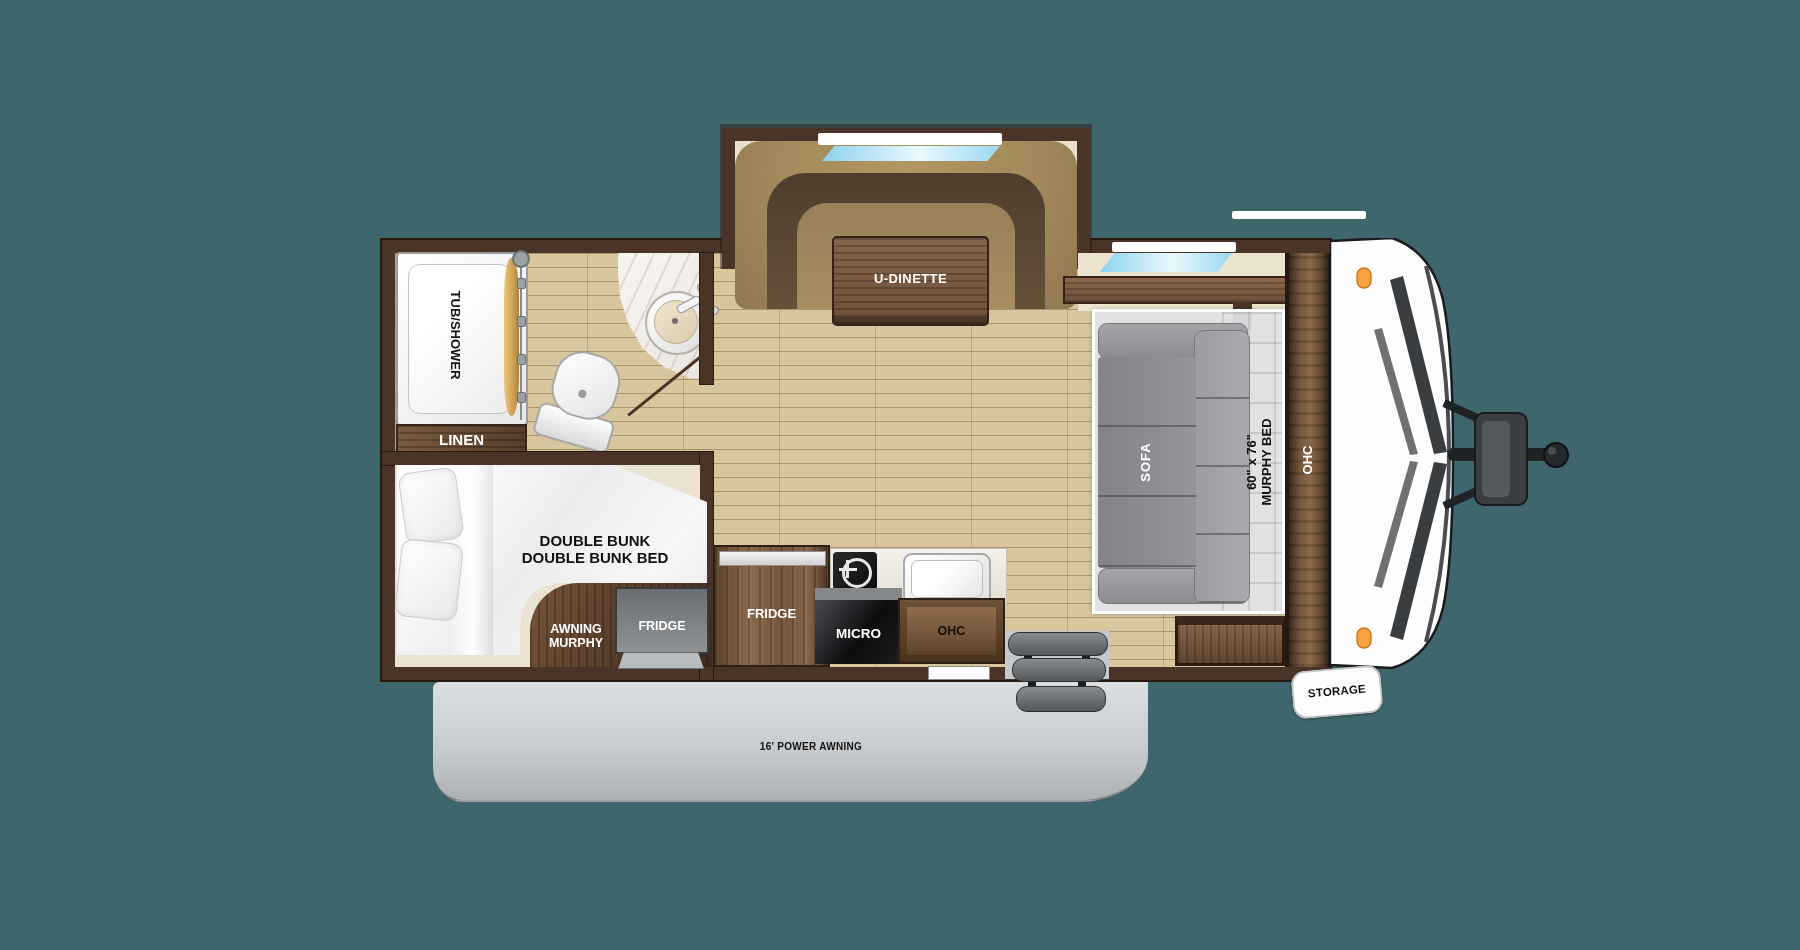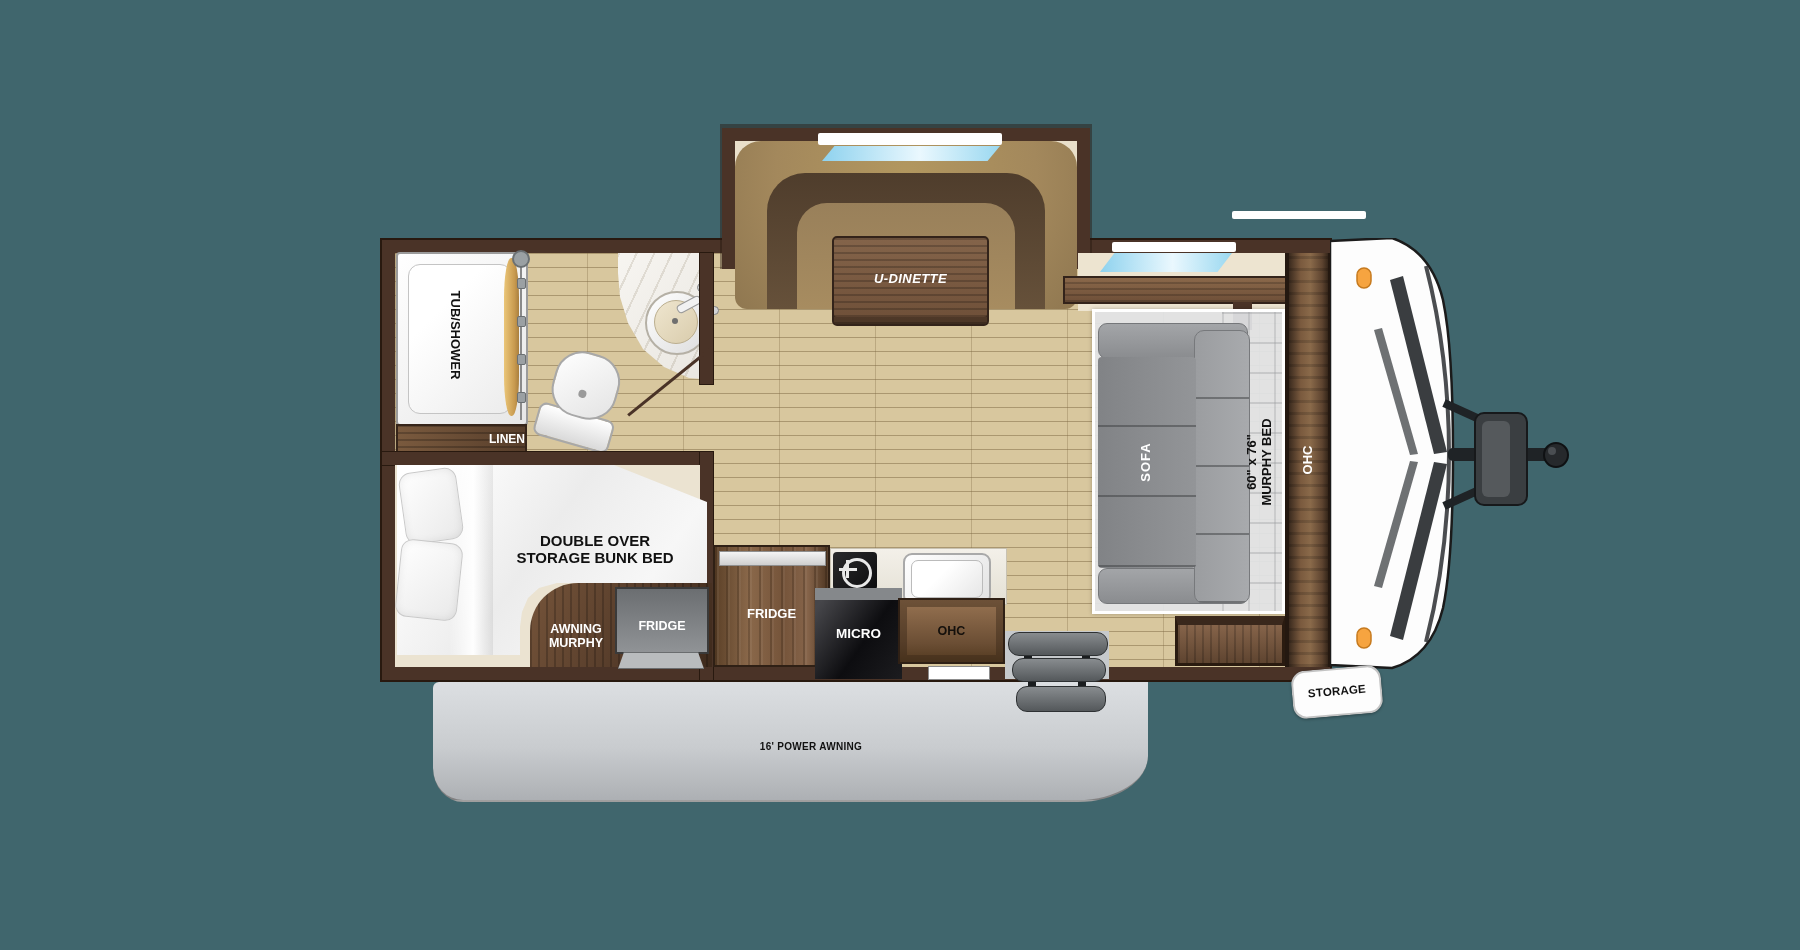--- a/index.html
+++ b/index.html
@@ -38,21 +38,21 @@
     border-radius:12px;background:linear-gradient(135deg,#FFFFFF 30%,#ECECEC);}
   .tub-label{left:375px;top:325px;width:160px;height:20px;font-size:13px;transform:rotate(90deg);}
   .rod{left:520px;top:254px;width:2px;height:166px;background:#8A8A8A;}
   .curtain{left:504px;top:258px;width:15px;height:158px;border-radius:7px/40px;
     background:linear-gradient(90deg,#EBC678,#C89A4F 70%,#A97F3E);}
   .hook{width:7px;height:9px;background:#9BA0A3;border:1px solid #6B7073;border-radius:2px;}
   .shower-head{left:512px;top:250px;width:14px;height:14px;border-radius:50%;background:#9AA0A3;border:2px solid #6B7073;}
   .linen{left:396px;top:424px;width:127px;height:29px;border:2px solid #36251A;
     background-image:repeating-linear-gradient(0deg,rgba(0,0,0,.22) 0 2px,rgba(0,0,0,0) 2px 7px),
       linear-gradient(90deg,#7A5A3E,#573E2B);}
-  .linen .wlbl{font-size:12px;line-height:27px;text-align:right;}
+  .linen .wlbl{font-size:15px;line-height:27px;}
   .toilet{left:543px;top:352px;width:78px;height:94px;transform:rotate(16deg);}
   .toilet-bowl{position:absolute;left:6px;top:0;width:62px;height:62px;border-radius:42%;
     background:linear-gradient(135deg,#FFFFFF,#E3E3E3);border:2px solid #A8A8A8;}
   .toilet-dot{position:absolute;left:34px;top:38px;width:8px;height:8px;border-radius:50%;background:#9A9A9A;}
   .toilet-tank{position:absolute;left:0;top:60px;width:74px;height:30px;border-radius:8px;
     background:linear-gradient(180deg,#FFFFFF,#D9D9D9);border:2px solid #A8A8A8;}
   .vanity{left:618px;top:253px;width:96px;height:127px;
     background-image:repeating-linear-gradient(115deg,rgba(150,138,115,.22) 0 2px,rgba(0,0,0,0) 2px 16px),
       linear-gradient(135deg,#F7F5F1,#E9E6E0);
     clip-path:polygon(0 0,100% 0,100% 100%,74% 125px,48% 114px,26% 96px,10px 70px,2px 44px,0 20px);
@@ -95,21 +95,21 @@
   .fridge-cab{left:713px;top:545px;width:117px;height:122px;border:2px solid #2F2015;box-sizing:border-box;
     background-image:repeating-linear-gradient(90deg,rgba(31,19,9,.22) 0 2px,rgba(255,255,255,.05) 2px 4px,rgba(0,0,0,0) 4px 11px),
       linear-gradient(90deg,#5C4128,#8A684A 30%,#75543A 60%,#86644A 82%,#4E3622);}
   .fridge-top{position:absolute;left:4px;top:4px;width:105px;height:13px;background:linear-gradient(180deg,#F4F4F4,#CFCFCF);border:1px solid #8F8F8F;}
   .fridge-cab .wlbl{font-size:13px;margin-top:60px;}
   .counter{left:830px;top:548px;width:175px;height:55px;background:linear-gradient(180deg,#F3F0E9,#E4E0D4);border:1px solid #C8C2B2;}
   .cooktop{left:833px;top:552px;width:44px;height:38px;background:linear-gradient(135deg,#2A2A2C,#0C0C0E);border-radius:4px;}
   .burner{position:absolute;left:9px;top:6px;width:24px;height:24px;border:3px solid #E8E8E8;border-radius:50%;}
   .burner-h{position:absolute;left:6px;top:16px;width:18px;height:3px;background:#E8E8E8;}
   .burner-v{position:absolute;left:13px;top:8px;width:3px;height:18px;background:#E8E8E8;}
-  .micro{left:815px;top:588px;width:87px;height:91px;box-sizing:border-box;border-top:12px solid #85888B;
+  .micro{left:815px;top:588px;width:87px;height:76px;box-sizing:border-box;border-top:12px solid #85888B;
     background:linear-gradient(125deg,#46464A 5%,#0D0D10 55%,#1C1C1F);}
   .micro .wlbl{font-size:13.5px;margin-top:26px;}
   .ksink{left:903px;top:553px;width:84px;height:48px;background:linear-gradient(135deg,#FFFFFF,#E2E2E2);
     border:2px solid #A9A9A9;border-radius:9px;}
   .ksink-inner{position:absolute;left:6px;top:5px;right:6px;bottom:5px;border:1px solid #BBBBBB;border-radius:7px;
     background:linear-gradient(135deg,#FFFFFF 40%,#E6E6E6);}
   .kohc{left:898px;top:598px;width:107px;height:66px;border:2px solid #2F2015;box-sizing:border-box;
     background:linear-gradient(180deg,#977352,#6B4E34 70%,#52391F);
     box-shadow:inset 0 0 0 7px rgba(58,40,24,.45);}
   .kohc .lbl{font-size:12.5px;margin-top:24px;color:#14100C;}
@@ -120,21 +120,21 @@
     border:13px solid #4A3327;border-bottom:0;background:#E9DFCA;box-shadow:0 -2px 0 2px rgba(40,25,15,.45);}
   .bench1{left:735px;top:141px;width:342px;height:168px;border-radius:26px 26px 12px 12px;
     background:radial-gradient(circle at 50% 20%,#B2975F 0%,#A3885C 60%,#8F7750 100%);}
   .bench2{left:767px;top:173px;width:278px;height:136px;border-radius:38px 38px 0 0;
     background:linear-gradient(180deg,#4F3D2C,#66513A);}
   .bench3{left:797px;top:203px;width:218px;height:106px;border-radius:30px 30px 0 0;
     background:linear-gradient(180deg,#99805A,#A78C60);}
   .dinette-table{left:832px;top:236px;width:153px;height:86px;border:2px solid #33231A;border-radius:5px;
     box-shadow:inset 0 -7px 0 rgba(0,0,0,.3);
     background-image:repeating-linear-gradient(0deg,rgba(0,0,0,.2) 0 2px,rgba(0,0,0,0) 2px 7px),
-      linear-gradient(180deg,#84644A,#6E4F38);font-style:italic;}
+      linear-gradient(180deg,#84644A,#6E4F38);}
   .dinette-table .wlbl{font-size:13px;letter-spacing:.4px;margin-top:34px;}
   .swin-sill{left:818px;top:133px;width:184px;height:12px;background:#FFFFFF;border-radius:2px;}
   .swin-glass{left:822px;top:146px;width:178px;height:15px;
     background:linear-gradient(90deg,#8ED2EE,#EAF8FE 55%,#9AD8F0);
     clip-path:polygon(7% 0,100% 0,93% 100%,0 100%);filter:drop-shadow(0 1px 0 #333);}
 
   
   .bed-cream{left:1078px;top:253px;width:239px;height:58px;background:#EDE4D0;}
   .bwin-sill{left:1112px;top:242px;width:124px;height:10px;background:#FFFFFF;border-radius:2px;}
   .bwin-glass{left:1100px;top:253px;width:132px;height:19px;
@@ -219,22 +219,22 @@
   <div class="abs wall divider"></div>
   <div class="abs wall bunkwall"></div>
 
   <div class="abs cream bunk-floor"></div>
   <div class="abs bunk-bed">
       <div class="bed-fold"></div>
     </div>
   <div class="abs pillow pillow1"></div>
   <div class="abs pillow pillow2"></div>
   <div class="abs bunk-label lbl">
-    <span style="display:block">DOUBLE OVER</span>
-    <span style="display:block">STORAGE BUNK BED</span>
+    <span style="display:block">DOUBLE BUNK</span>
+    <span style="display:block">DOUBLE BUNK BED</span>
   </div>
   <div class="abs outside-kitchen"></div>
   <div class="abs ok-label wlbl">
     <span style="display:block">AWNING</span>
     <span style="display:block">MURPHY</span>
   </div>
   <div class="abs ok-fridge">
     <div class="wlbl">FRIDGE</div>
   </div>
   <div class="abs ok-tray"></div>

